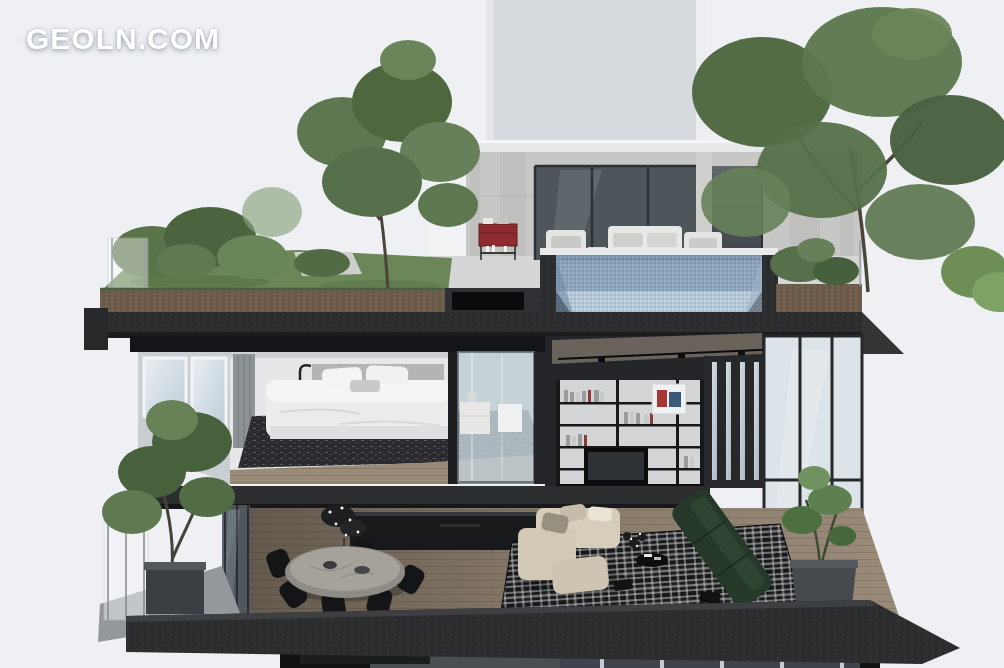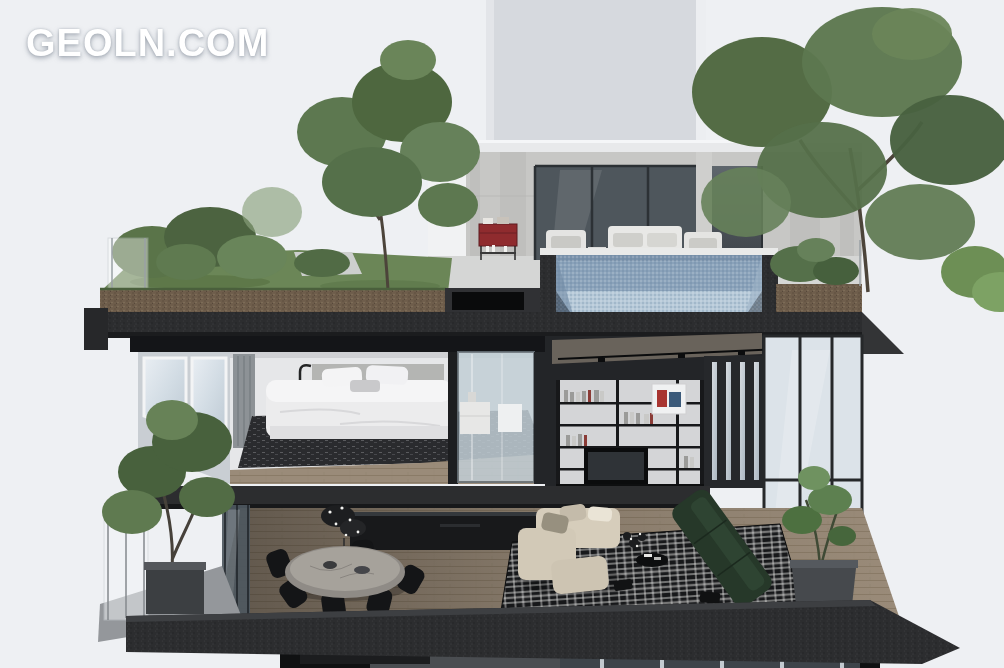--- a/index.html
+++ b/index.html
@@ -1,19 +1,19 @@
 <!DOCTYPE html>
 <html><head>
 <meta charset="utf-8">
 <style>
   html,body{margin:0;padding:0;background:#e9ebee;}
   .stage{position:relative;width:1004px;height:668px;overflow:hidden;
          font-family:"Liberation Sans",sans-serif;}
   .stage svg{position:absolute;inset:0;display:block;}
-  .watermark{position:absolute;left:26px;top:22px;font-size:38px;font-weight:bold;
+  .watermark{position:absolute;left:26px;top:22px;font-size:30px;font-weight:bold;
              letter-spacing:1px;color:#fff;
              text-shadow:0 2px 5px rgba(110,120,135,.6),0 0 2px rgba(140,150,160,.5);
              user-select:none;}
 </style>
 </head>
 <body>
 
 <div class="stage">
 <svg width="1004" height="668" viewBox="0 0 1004 668">
   <defs>

